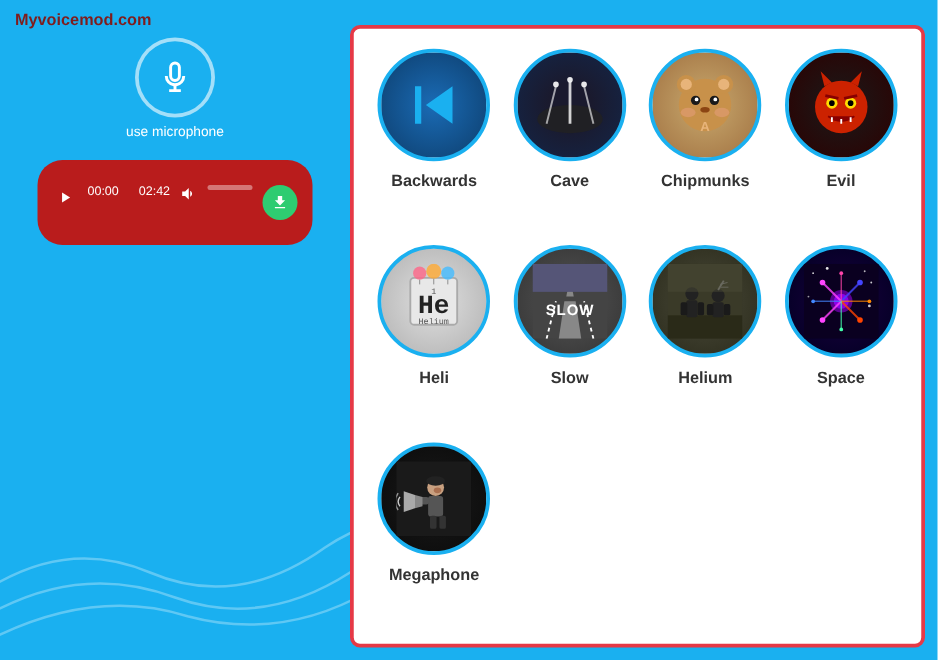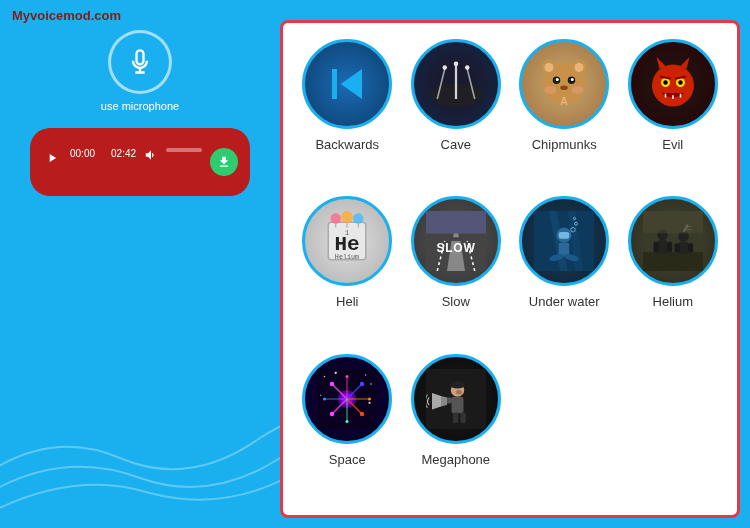--- a/index.html
+++ b/index.html
@@ -199,21 +199,21 @@
       align-items: center;
       justify-content: center;
       background: #222;
       flex-shrink: 0;
     }
 
     .effect-label {
       font-size: 13px;
       color: #333;
       text-align: center;
-      font-weight: 400;
+      font-weight: 700;
     }
 
     
     .backwards-bg {
       background: radial-gradient(circle, #1a6bb5 0%, #0d3d6b 100%);
     }
     .cave-bg {
       background: radial-gradient(circle, #1a1a2e 30%, #16213e 70%, #0f3460 100%);
     }
     .chipmunks-bg {
@@ -420,45 +420,20 @@
         <line x1="15" y1="80" x2="25" y2="40" stroke="white" stroke-width="2" stroke-dasharray="4,4"></line>
         <line x1="65" y1="80" x2="55" y2="40" stroke="white" stroke-width="2" stroke-dasharray="4,4"></line>
 
         <rect x="0" y="0" width="80" height="30" fill="#557"></rect>
       </svg>
     </div>
     <span class="effect-label">Slow</span>
   </div>
 
 
-  <div class="effect-item">
-    <div class="effect-circle underwater-bg">
-      <svg viewBox="0 0 80 80">
-
-        <rect x="0" y="0" width="80" height="80" fill="#0d3a5c"></rect>
-
-        <polygon points="20,0 30,0 45,80 35,80" fill="#1a6090" opacity="0.3"></polygon>
-        <polygon points="45,0 55,0 65,80 55,80" fill="#1a6090" opacity="0.2"></polygon>
-
-        <circle cx="40" cy="32" r="10" fill="#2a6a9a"></circle>
-
-        <rect x="33" y="28" width="14" height="9" rx="3" fill="#88ccee" opacity="0.8"></rect>
-
-        <rect x="33" y="42" width="14" height="18" rx="3" fill="#2a6a9a"></rect>
-
-        <ellipse cx="30" cy="62" rx="10" ry="4" fill="#1a5a8a" transform="rotate(-15, 30, 62)"></ellipse>
-        <ellipse cx="50" cy="62" rx="10" ry="4" fill="#1a5a8a" transform="rotate(15, 50, 62)"></ellipse>
-
-        <circle cx="52" cy="25" r="3" fill="none" stroke="#88ccee" stroke-width="1"></circle>
-        <circle cx="56" cy="17" r="2" fill="none" stroke="#88ccee" stroke-width="1"></circle>
-        <circle cx="54" cy="10" r="1.5" fill="none" stroke="#88ccee" stroke-width="1"></circle>
-      </svg>
-    </div>
-    <span class="effect-label">Under water</span>
-  </div>
 
   <div class="effect-item">
     <div class="effect-circle radio-bg">
       <svg viewBox="0 0 80 80">
 
         <rect x="0" y="0" width="80" height="80" fill="#3a3a28"></rect>
 
         <rect x="0" y="55" width="80" height="25" fill="#2a2a18"></rect>
 
         <circle cx="26" cy="32" r="7" fill="#222"></circle>

